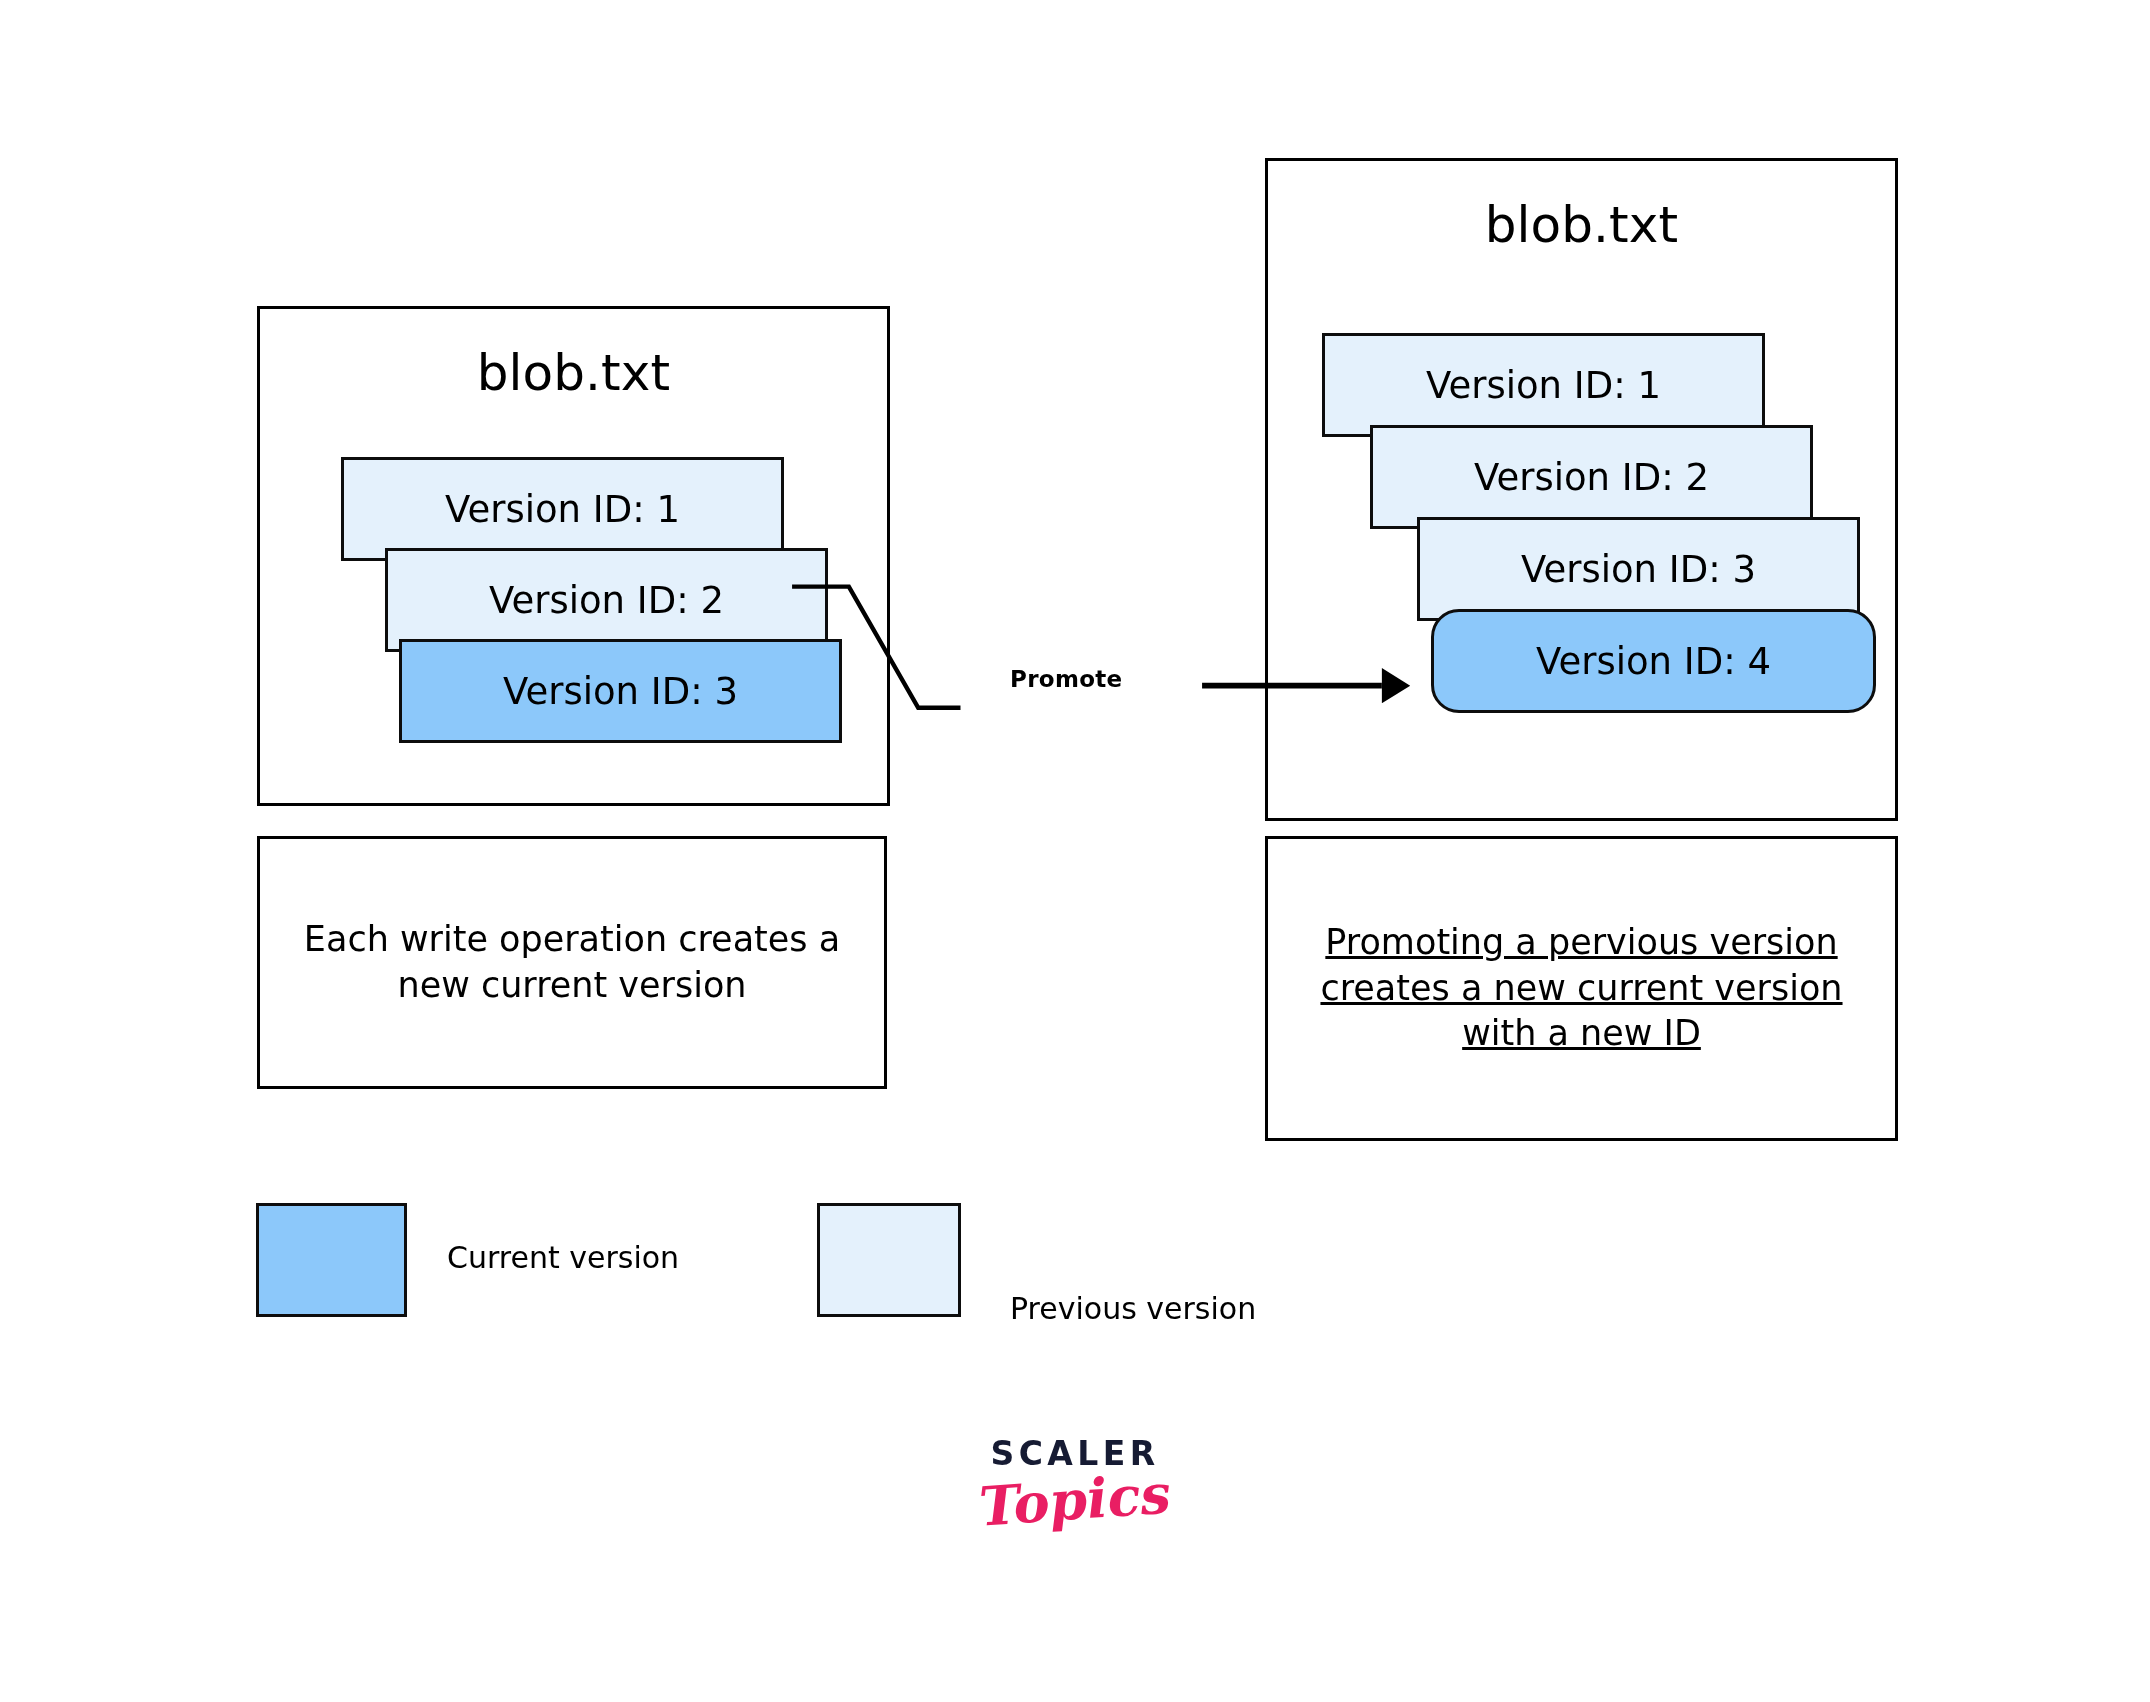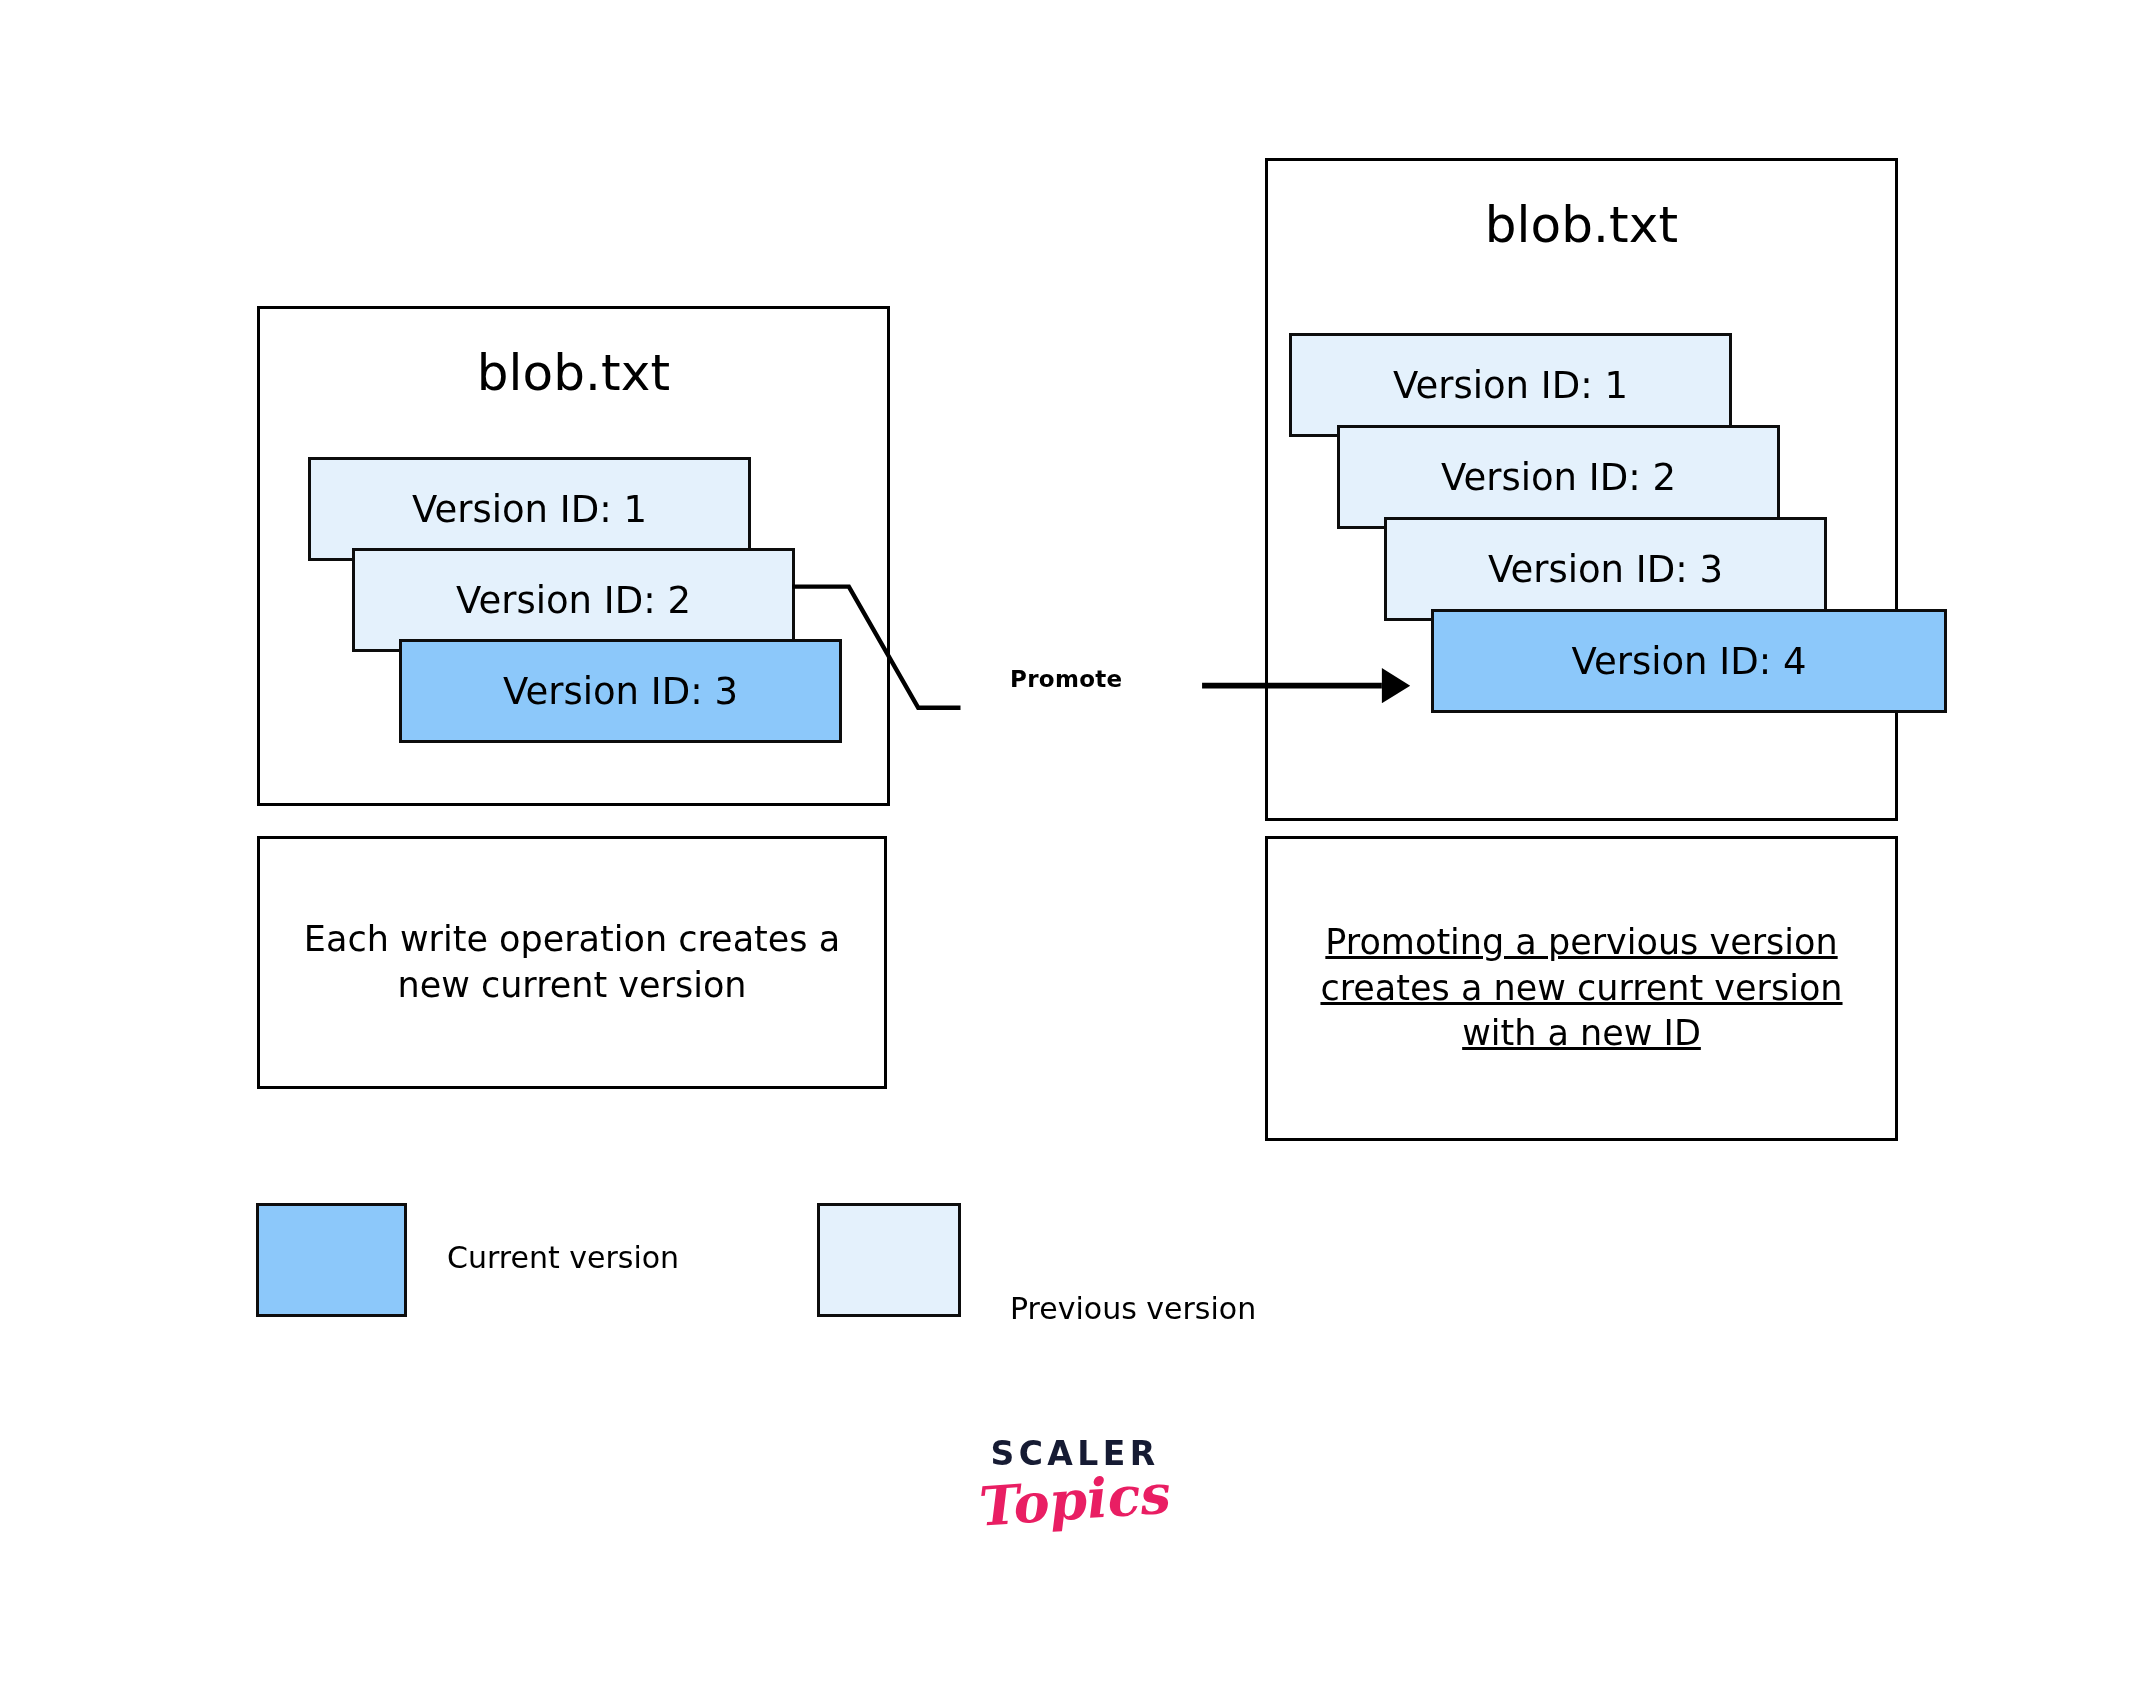--- a/index.html
+++ b/index.html
@@ -46,21 +46,21 @@
   .vcard {
     border: 3.8px solid #0d0d0d;
     display: flex;
     align-items: center;
     justify-content: center;
     font-size: 37px;
     line-height: 1;
     color: #000000;
     white-space: nowrap;
   }
-  .vcard.prev { background: #e4f1fc; }
+  .vcard.prev { background: #e4f1fc; margin-left: 33px; }
   .vcard.curr { background: #8cc8fa; }
 
   
   .caption {
     border: 3.8px solid #000000;
     background: #ffffff;
     display: flex;
     align-items: center;
     justify-content: center;
     text-align: center;
@@ -154,21 +154,21 @@
 
   <div class="abs vcard prev" style="left:1289px; top:333px; width:443px; height:104px;">
     <span>Version ID: 1</span>
   </div>
   <div class="abs vcard prev" style="left:1337px; top:425px; width:443px; height:104px;">
     <span>Version ID: 2</span>
   </div>
   <div class="abs vcard prev" style="left:1384px; top:517px; width:443px; height:104px;">
     <span>Version ID: 3</span>
   </div>
-  <div class="abs vcard curr" style="left:1431px; top:609px; width:516px; height:104px;">
+  <div class="abs vcard curr" style="left:1431px; top:609px; width:445px; height:104px;border-radius:28px;">
     <span>Version ID: 4</span>
   </div>
 
   <svg class="connector-svg" style="left:788px; top:569px; width:620px; height:164px;" viewBox="0 0 980 260" width="620" height="164">
 
     <polyline points="5,28 95,28 205,220 272,220" fill="none" stroke="#000000" stroke-width="7" stroke-linejoin="miter" stroke-linecap="butt"></polyline>
 
     <line x1="655" y1="185" x2="940" y2="185" stroke="#000000" stroke-width="9"></line>
     <polygon points="940,157 985,185 940,213" fill="#000000"></polygon>
   </svg>

